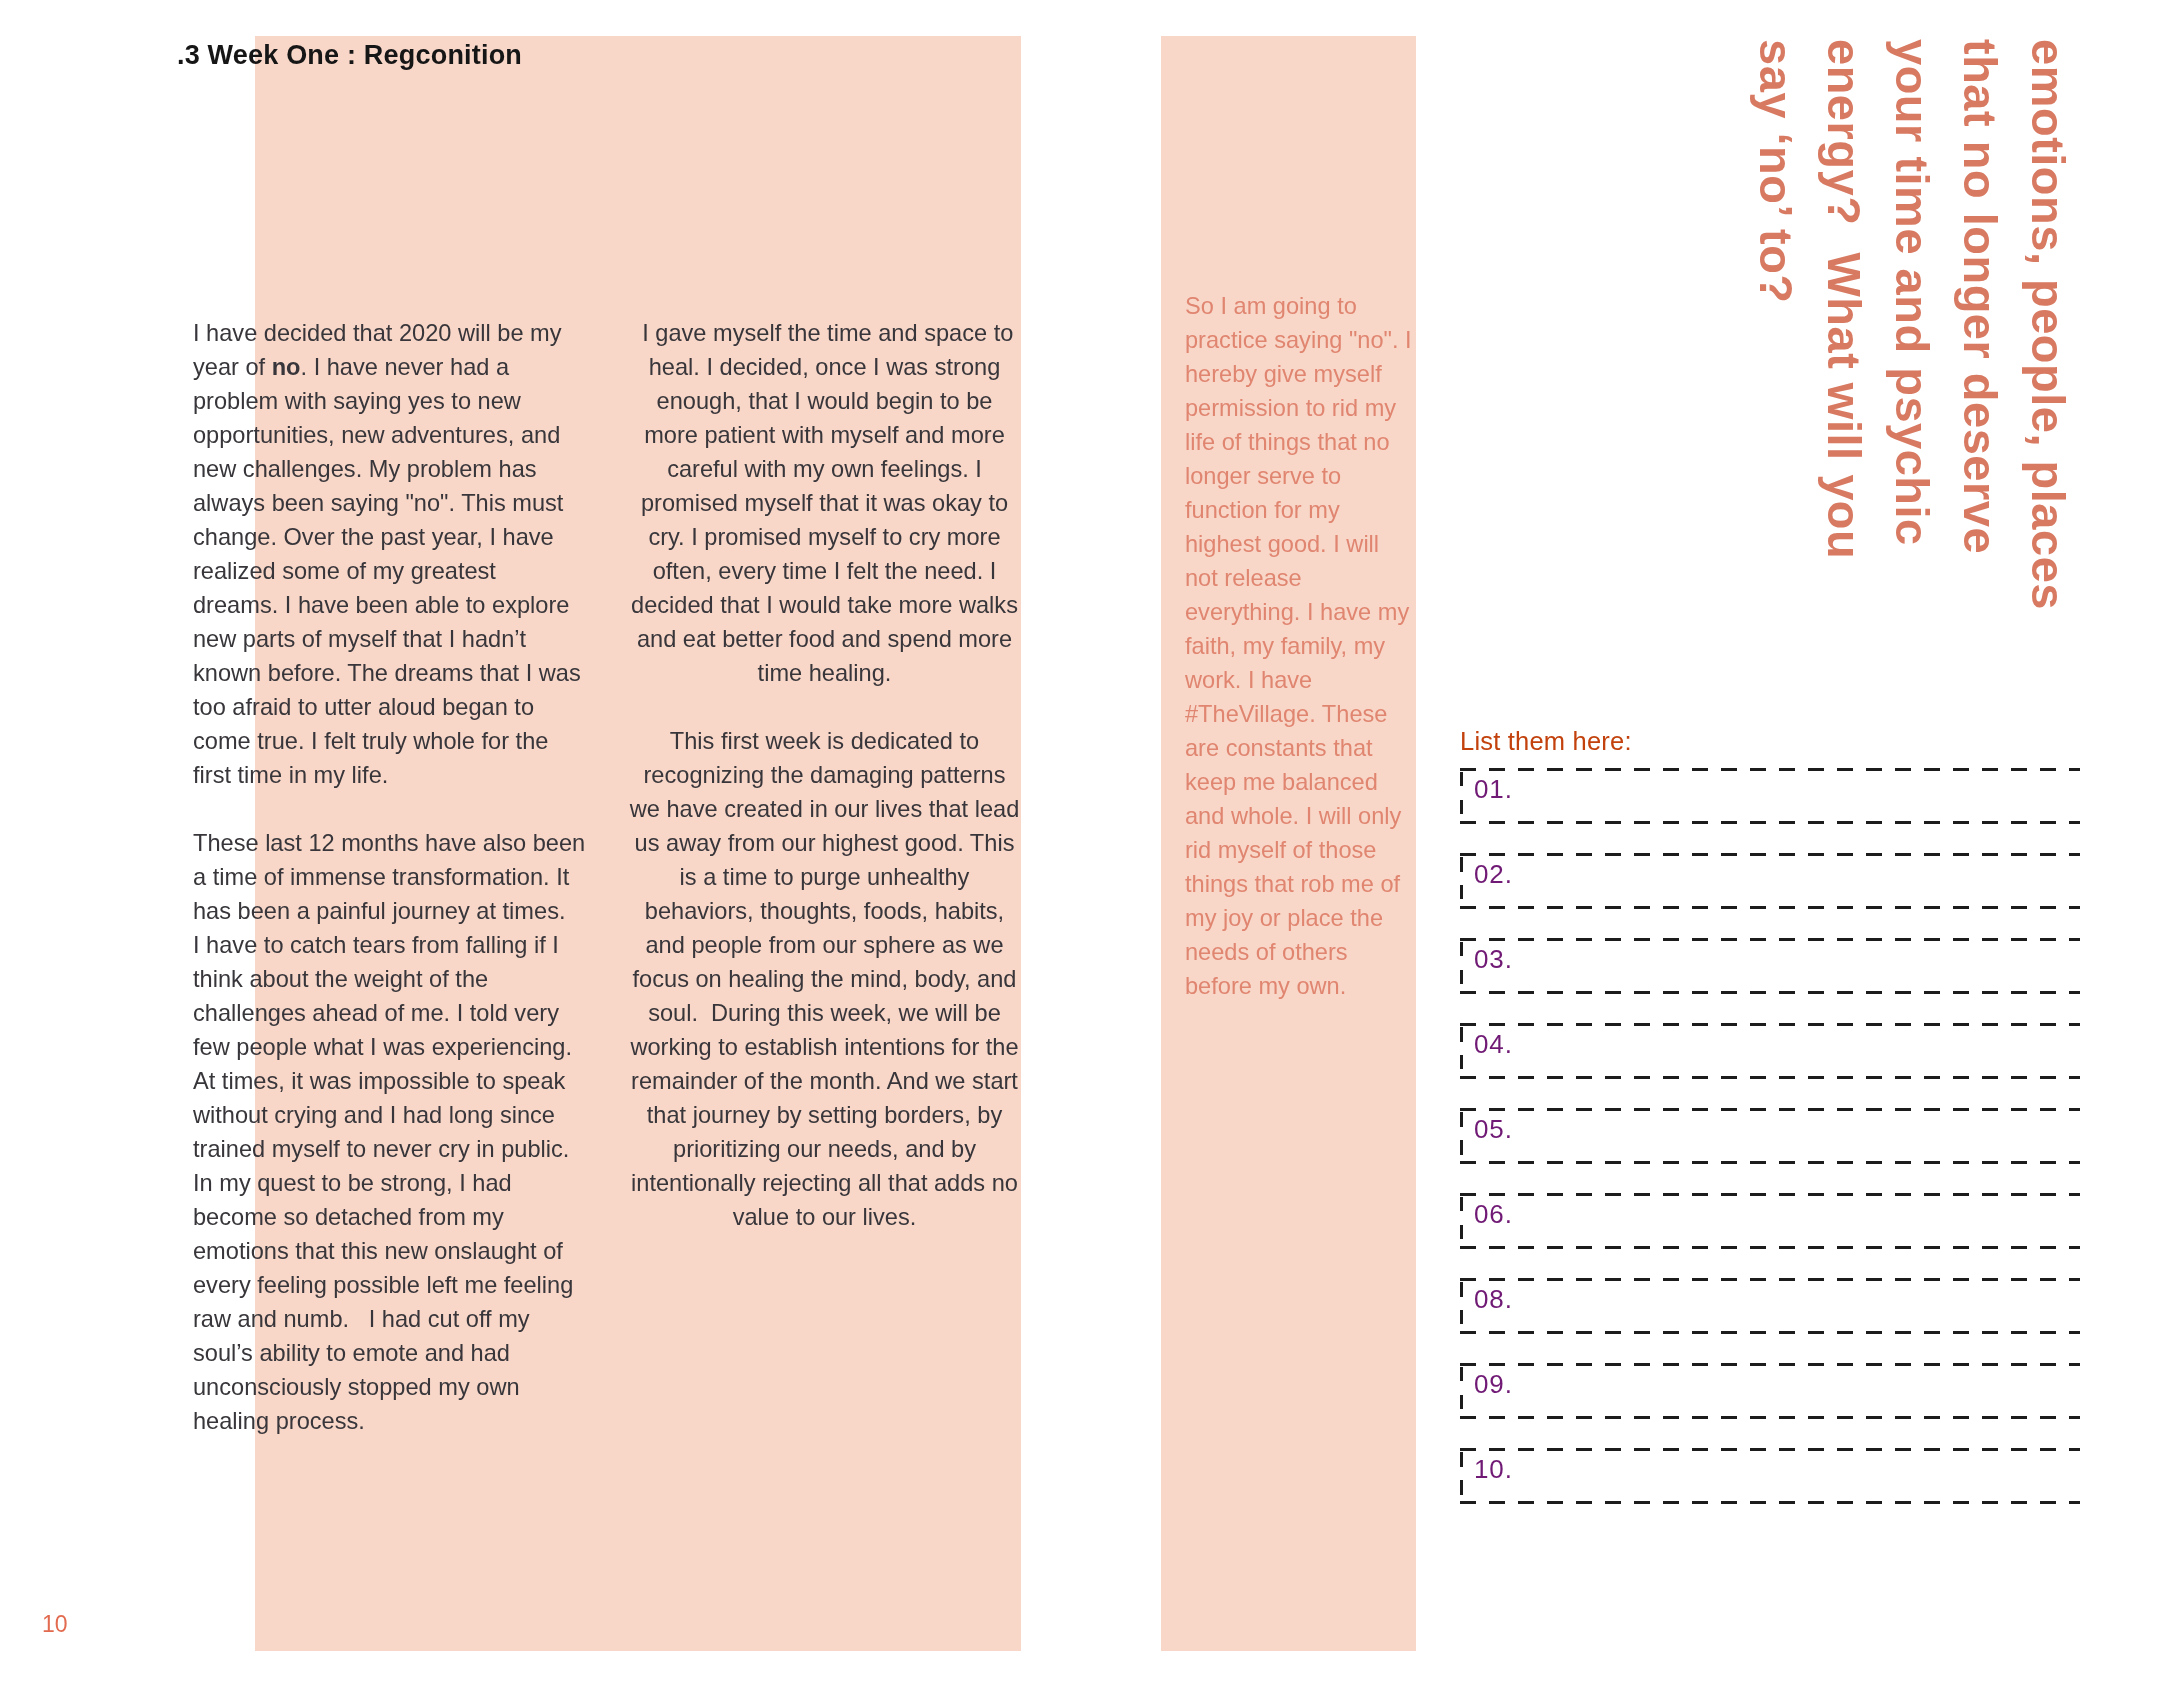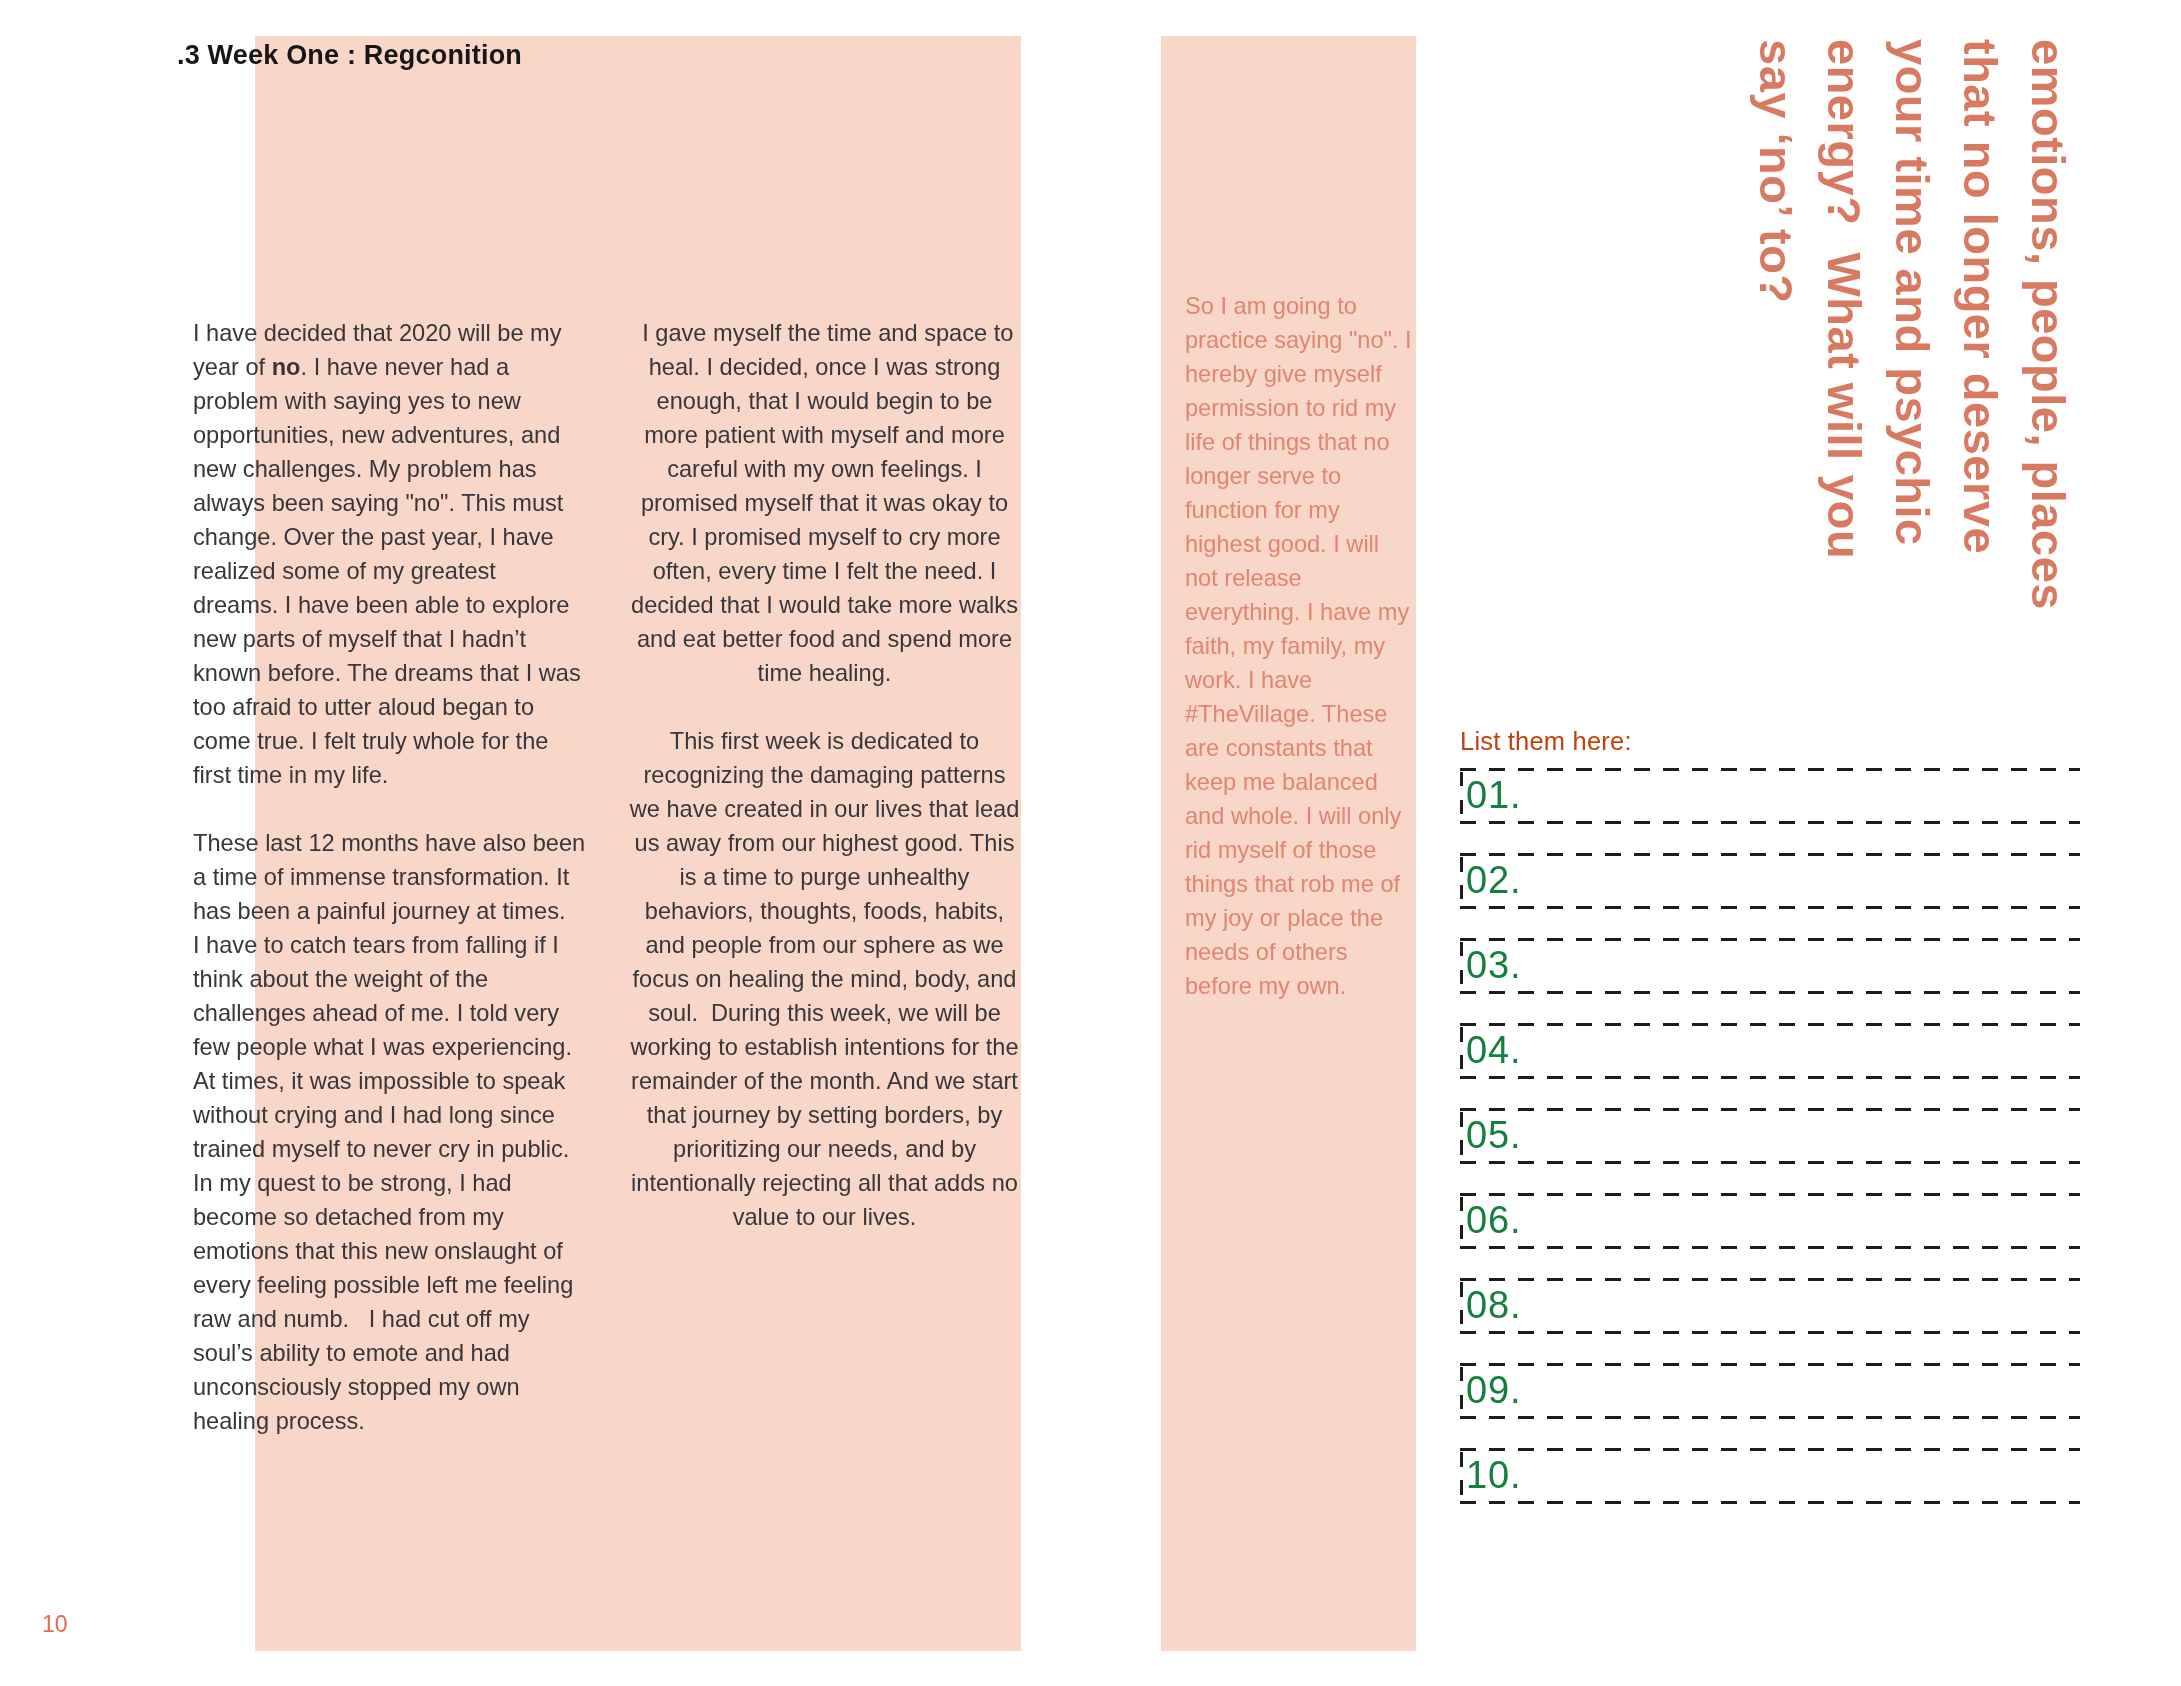--- a/index.html
+++ b/index.html
@@ -58,22 +58,22 @@
     content:"";position:absolute;left:0;right:0;height:2.7px;
     background:repeating-linear-gradient(90deg,var(--dash-color) 0 16.4px,transparent 16.4px 29px);
   }
   .list-row::before{top:0;}
   .list-row::after{bottom:0;}
   .vdash{
     position:absolute;left:0;top:3.6px;bottom:3.6px;width:2.7px;
     background:repeating-linear-gradient(180deg,var(--dash-color) 0 14.5px,transparent 14.5px 28px);
   }
   .num{
-    position:absolute;left:6px;top:6.4px;
-    font-size:38px;color:#15803d;letter-spacing:0.9px;
+    position:absolute;left:14px;top:6.4px;
+    font-size:26px;color:#701a75;letter-spacing:0.9px;
   }
 
   .pagenum{position:absolute;font-size:23px;color:var(--coral-pagenum);}
   .pagenum.pn-left{left:42px;top:1611px;}
   .pagenum.pn-right{left:2117px;top:1611px;}
 </style>
 </head>
 <body>
 
 <div class="spread">

